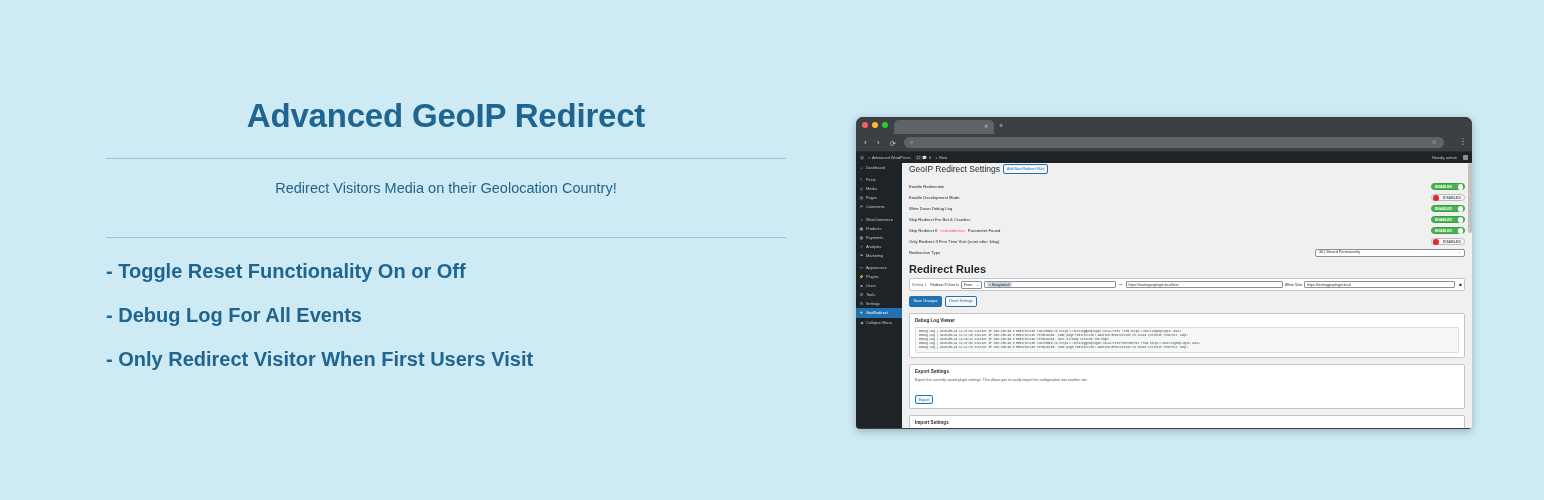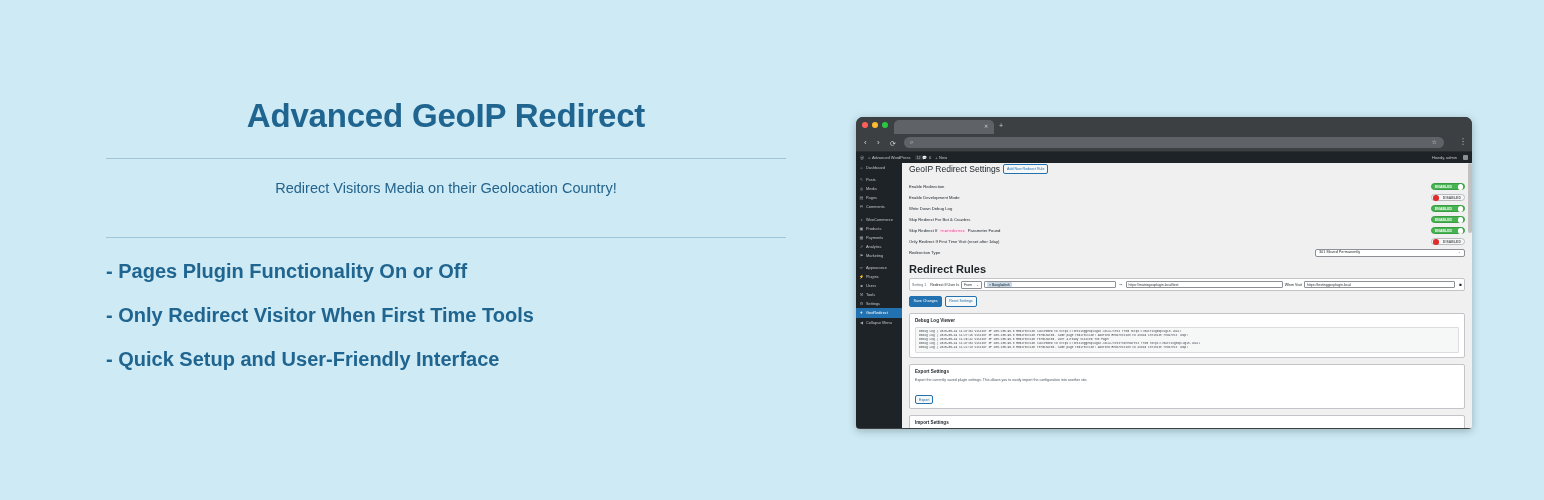--- a/index.html
+++ b/index.html
@@ -180,23 +180,23 @@
 <body>
 
 <div class="stage">
 
   <div class="promo">
     <h1 class="promo-title">Advanced GeoIP Redirect</h1>
     <div class="rule"></div>
     <p class="promo-sub">Redirect Visitors Media on their Geolocation Country!</p>
     <div class="rule"></div>
     <ul class="features">
-      <li>- Pages Plugin Functionality On or Off</li>
-      <li>- Only Redirect Visitor When First Time Tools</li>
-      <li>- Quick Setup and User-Friendly Interface</li>
+      <li>- Toggle Reset Functionality On or Off</li>
+      <li>- Debug Log For All Events</li>
+      <li>- Only Redirect Visitor When First Users Visit</li>
     </ul>
   </div>
 
   <div class="browser">
 
     <div class="tabbar">
       <div class="lights">
         <span class="light l-red"></span>
         <span class="light l-yel"></span>
         <span class="light l-grn"></span>

